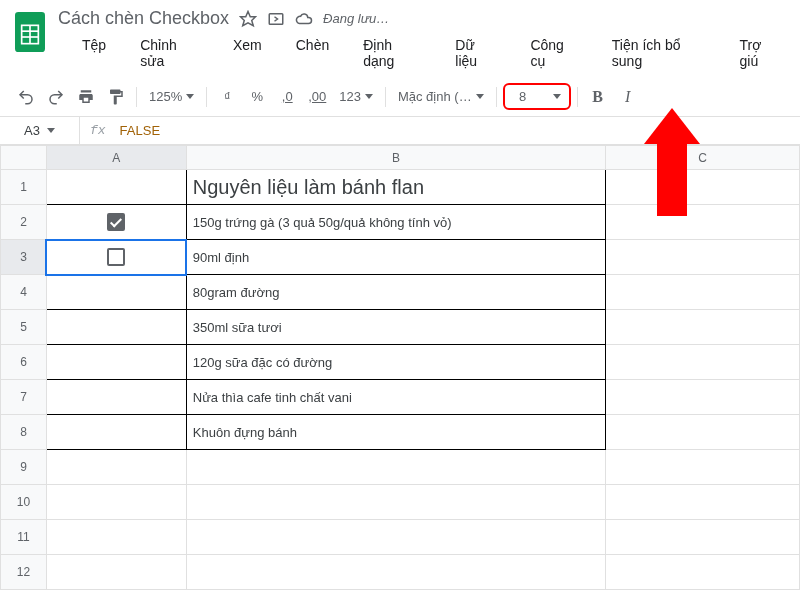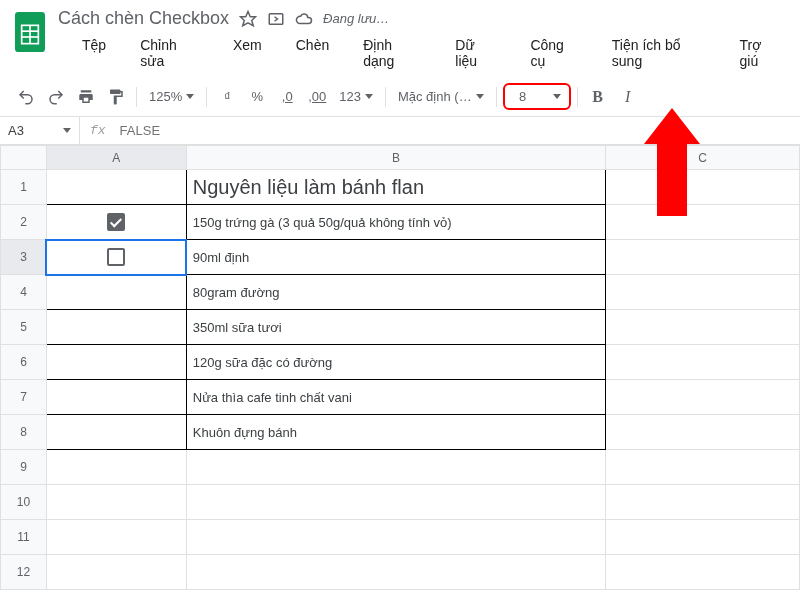--- a/index.html
+++ b/index.html
@@ -26,24 +26,24 @@
     .tb-dropdown { display: inline-flex; align-items: center; padding: 4px 6px; cursor: pointer; border-radius: 3px; gap: 4px; color: #5f6368; font-size: 13px; }
     .tb-text { font-size: 13px; color: #5f6368; }
     .font-size-box { display: inline-flex; align-items: center; border: 2px solid #ff0000; border-radius: 6px; padding: 4px 8px; gap: 20px; position: relative; }
     .font-size-val { font-size: 13px; color: #5f6368; min-width: 20px; text-align: center; }
     .caret { width: 0; height: 0; border-left: 4px solid transparent; border-right: 4px solid transparent; border-top: 5px solid #5f6368; }
     .bold-btn { font-weight: bold; font-size: 16px; font-family: 'Times New Roman', serif; }
     .italic-btn { font-style: italic; font-size: 16px; font-family: 'Times New Roman', serif; }
     
     
     .formula-bar { display: flex; align-items: center; border-bottom: 1px solid #e0e0e0; height: 28px; }
-    .name-box { display: flex; align-items: center; width: 80px; padding: 0 8px; border-right: 1px solid #e0e0e0; height: 100%; gap: 1px; }
+    .name-box { display: flex; align-items: center; width: 80px; padding: 0 24px; border-right: 1px solid #e0e0e0; height: 100%; gap: 1px; }
     .name-box-val { font-size: 13px; color: #3c4043; flex: 1; }
     .fx-label { font-style: italic; color: #9aa0a6; font-size: 13px; padding: 0 10px; font-family: Liberation Mono, monospace; }
-    .formula-input { font-size: 13px; color: #737373; padding: 0 4px; }
+    .formula-input { font-size: 13px; color: #a16207; padding: 0 4px; }
     
     
     .grid-wrap { position: relative; }
     .grid { border-collapse: collapse; table-layout: fixed; }
     .grid th, .grid td { border: 1px solid #e0e0e0; font-weight: normal; }
     .grid .corner { width: 46px; height: 24px; background: #f8f9fa; }
     .grid .col-head { height: 24px; background: #f8f9fa; text-align: center; font-size: 12px; color: #5f6368; }
     .grid .row-head { width: 46px; background: #f8f9fa; text-align: center; font-size: 12px; color: #5f6368; }
     .grid td.cell { background: #fff; padding: 0; position: relative; }
     .col-A { width: 140px; }

